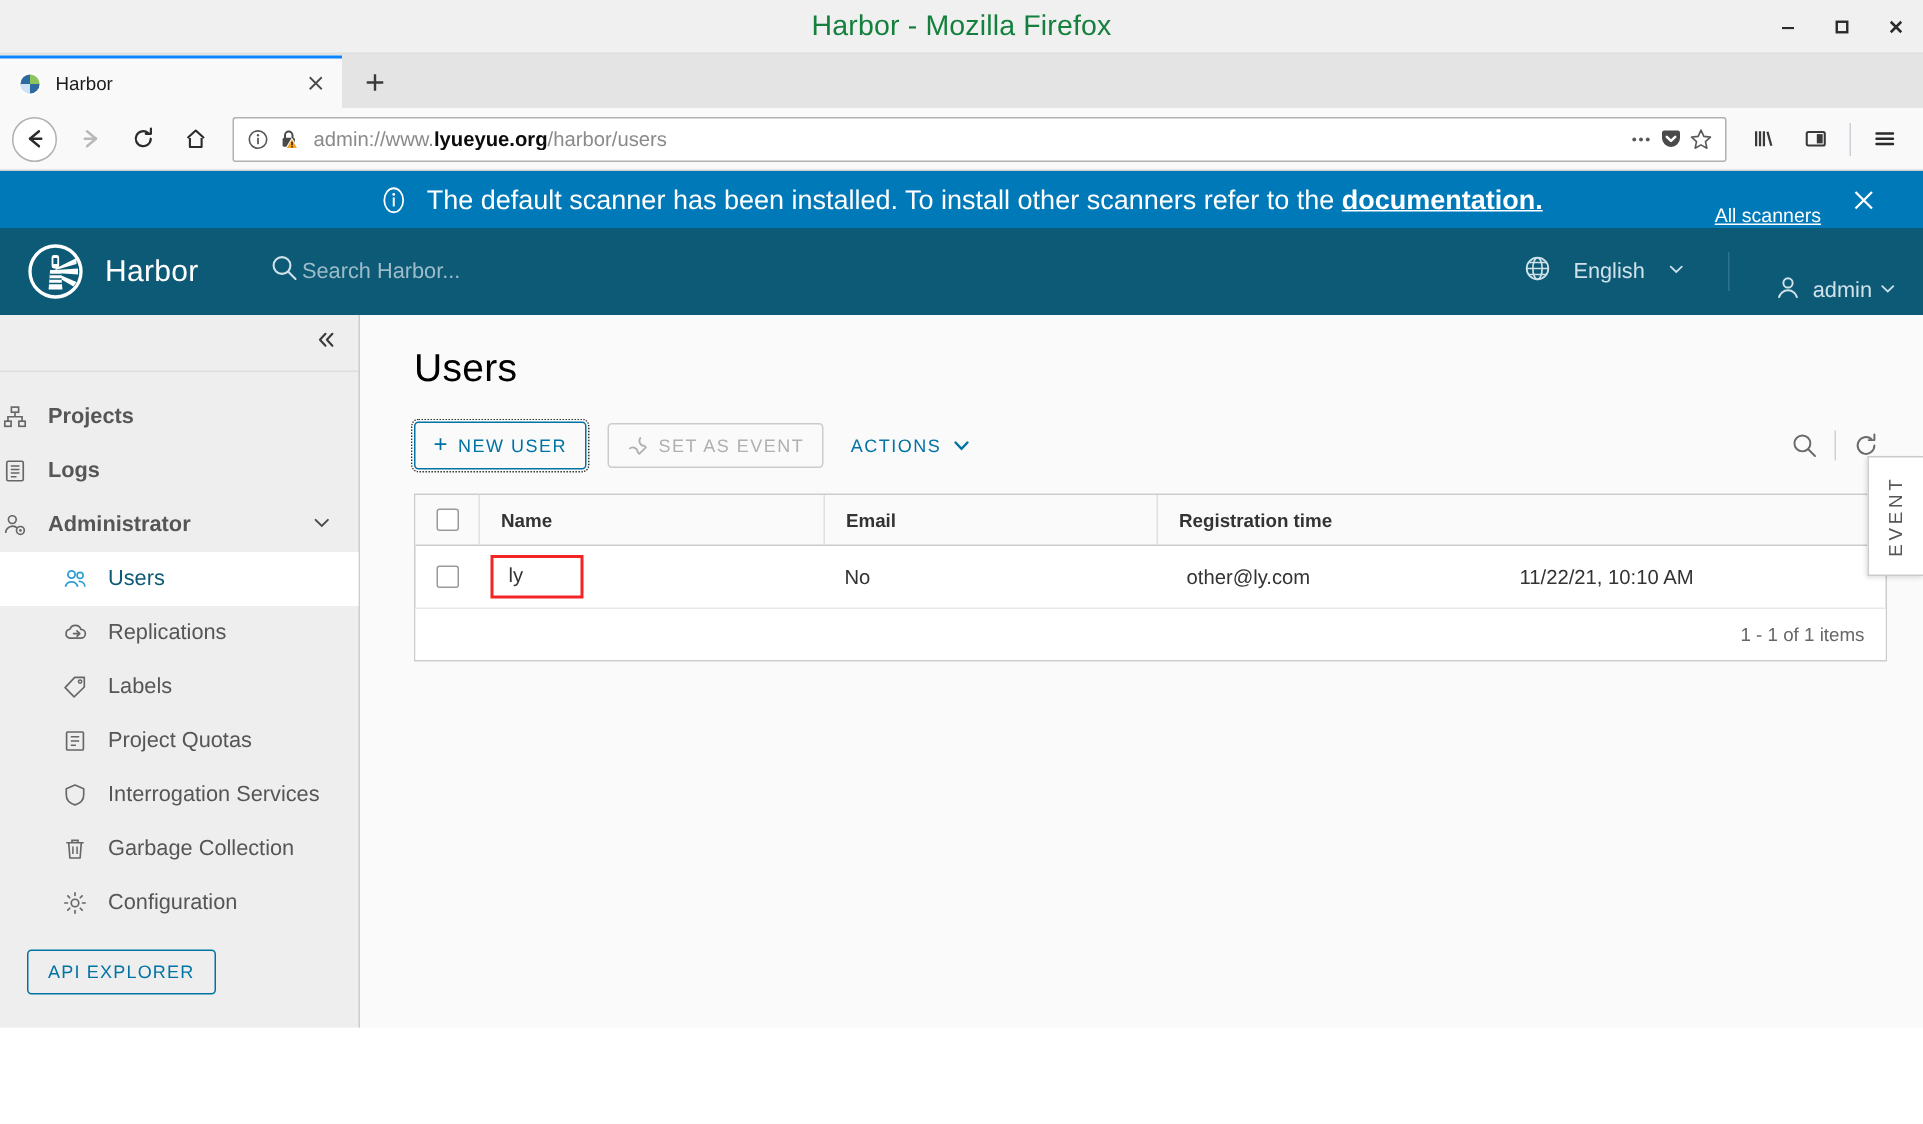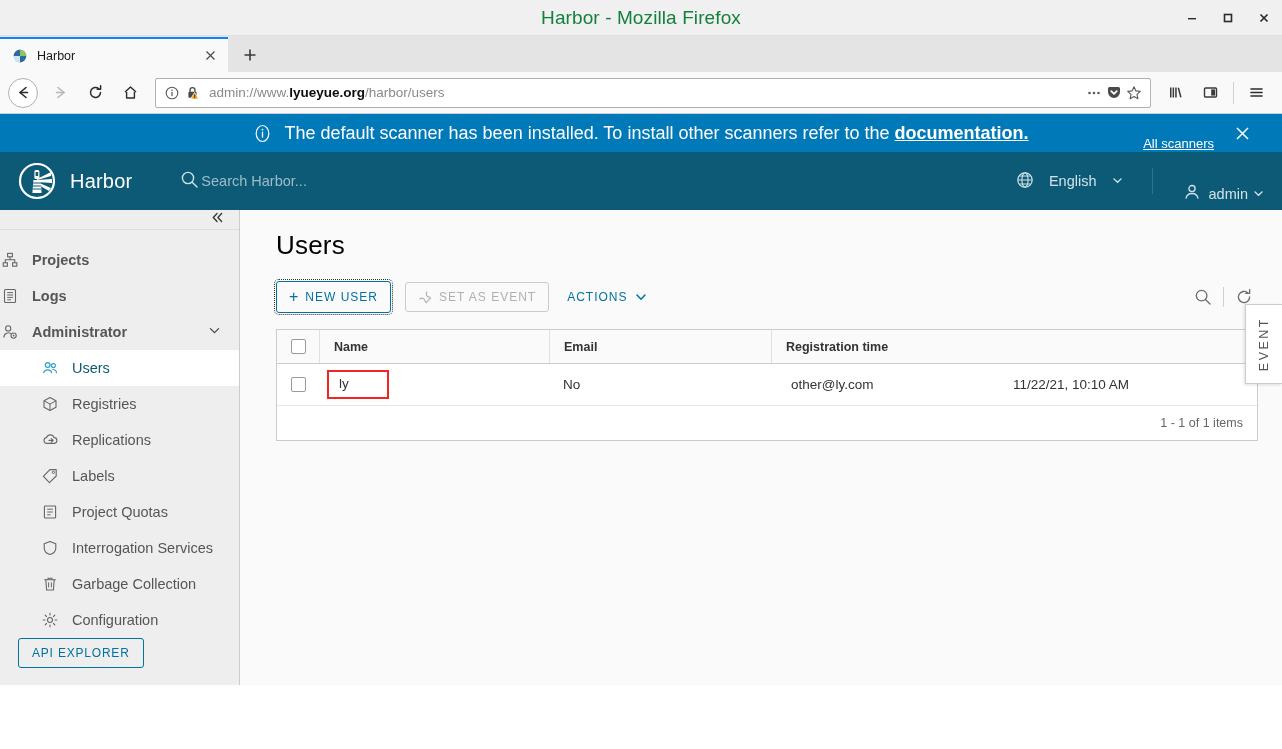--- a/index.html
+++ b/index.html
@@ -537,29 +537,20 @@
             <svg width="16" height="16" viewBox="0 0 16 16">
                 <circle cx="5.7" cy="5" r="2.4" fill="none" stroke="#2f9ed1" stroke-width="1.2"></circle>
                 <path d="M1.6 13.2 A4.2 4.2 0 0 1 9.8 13.2" fill="none" stroke="#2f9ed1" stroke-width="1.2"></path>
                 <circle cx="11.4" cy="5.6" r="2" fill="none" stroke="#2f9ed1" stroke-width="1.1"></circle>
                 <path d="M10.4 9.6 A3.6 3.6 0 0 1 14.6 13.2" fill="none" stroke="#2f9ed1" stroke-width="1.1"></path>
               </svg>
           </span>
           <span>Users</span>
         </div>
 
-        <div class="hb-nav-item sub">
-          <span class="ic">
-            <svg width="16" height="16" viewBox="0 0 16 16">
-                <path d="M8 1.6 L14 4.8 V11.2 L8 14.4 L2 11.2 V4.8 Z" fill="none" stroke="#666" stroke-width="1.1" stroke-linejoin="round"></path>
-                <path d="M2 4.8 L8 8 L14 4.8 M8 8 V14.4" stroke="#666" stroke-width="1" fill="none"></path>
-              </svg>
-          </span>
-          <span>Registries</span>
-        </div>
 
         <div class="hb-nav-item sub">
           <span class="ic">
             <svg width="16" height="16" viewBox="0 0 16 16">
                 <path d="M4.4 11.4 A3 3 0 0 1 4.6 5.5 A3.9 3.9 0 0 1 12 5.6 A2.9 2.9 0 0 1 12 11.4 Z" fill="none" stroke="#666" stroke-width="1.1" stroke-linejoin="round"></path>
                 <path d="M7 8.4 H11 M9.3 6.6 L11.2 8.4 L9.3 10.2" stroke="#666" stroke-width="1.1" fill="none" stroke-linecap="round" stroke-linejoin="round"></path>
               </svg>
           </span>
           <span>Replications</span>
         </div>

